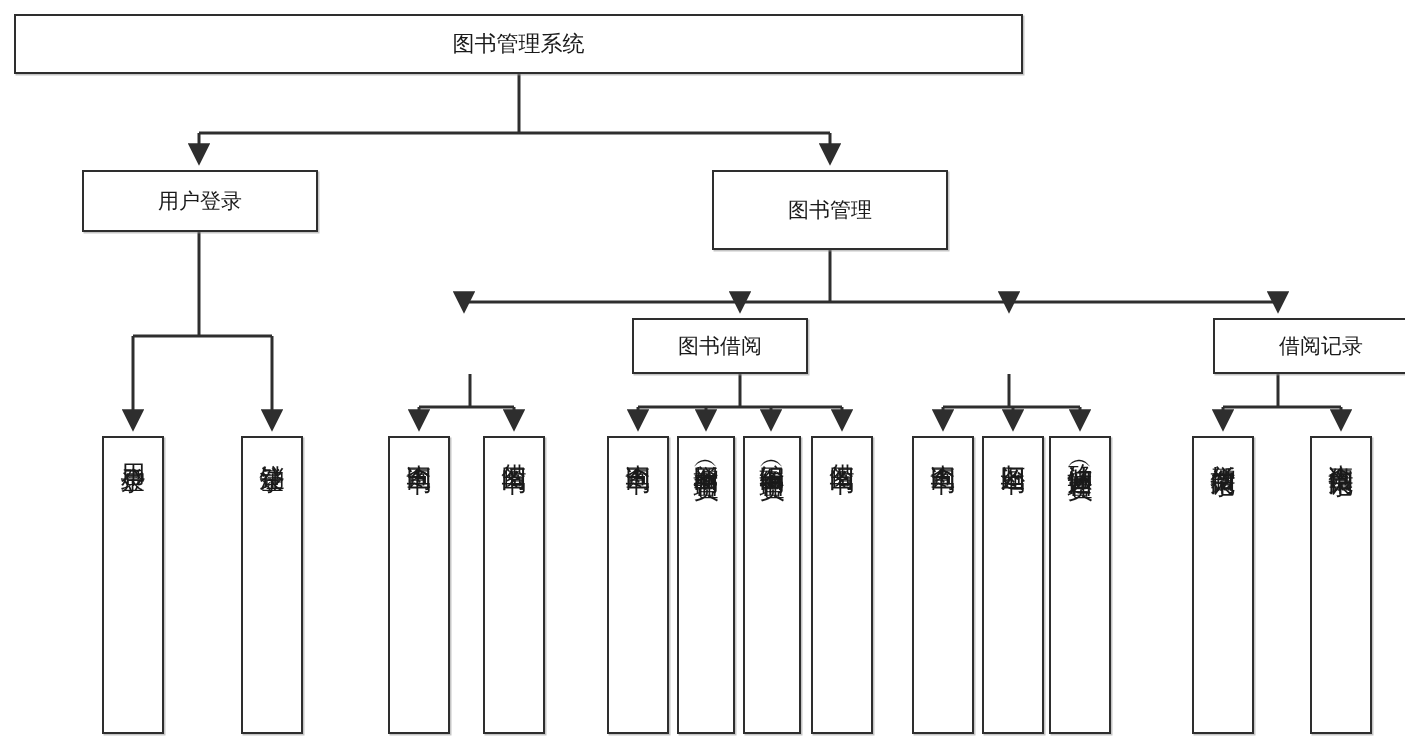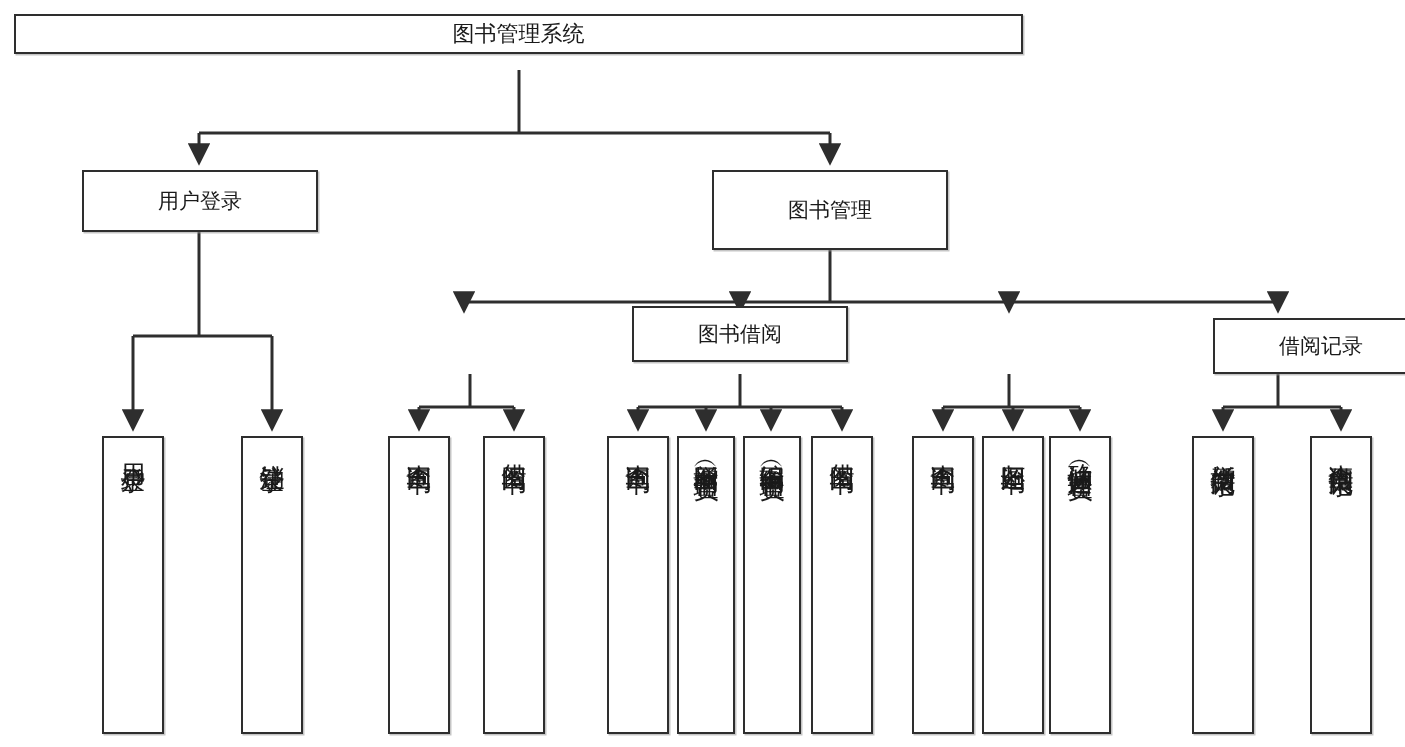--- a/index.html
+++ b/index.html
@@ -102,32 +102,32 @@
       <path d="M 1013 407 L 1013 428" marker-end="url(#arrow)"></path>
       <path d="M 1080 407 L 1080 428" marker-end="url(#arrow)"></path>
 
       <path d="M 1278 374 L 1278 407"></path>
       <path d="M 1223 407 L 1341 407"></path>
       <path d="M 1223 407 L 1223 428" marker-end="url(#arrow)"></path>
       <path d="M 1341 407 L 1341 428" marker-end="url(#arrow)"></path>
     </g>
   </svg>
 
-  <div class="node root" style="left:14px;top:14px;width:1009px;height:40px;">
+  <div class="node root" style="left:14px;top:14px;width:1009px;height:60px;">
     <span class="lbl">图书管理系统</span>
   </div>
 
   <div class="node h" style="left:82px;top:170px;width:236px;height:62px;">
     <span class="lbl">用户登录</span>
   </div>
   <div class="node h" style="left:712px;top:170px;width:236px;height:80px;">
     <span class="lbl">图书管理</span>
   </div>
 
-  <div class="node h" style="left:632px;top:306px;width:216px;height:56px;">
+  <div class="node h" style="left:632px;top:318px;width:176px;height:56px;">
     <span class="lbl">图书借阅</span>
   </div>
   <div class="node h" style="left:1170px;top:318px;width:216px;height:56px;margin-left:43px;">
     <span class="lbl">借阅记录</span>
   </div>
 
   <div class="node leaf" style="left:102px;top:436px;width:62px;height:298px;">
     <span class="lbl">用户登录</span>
   </div>
   <div class="node leaf" style="left:241px;top:436px;width:62px;height:298px;">

